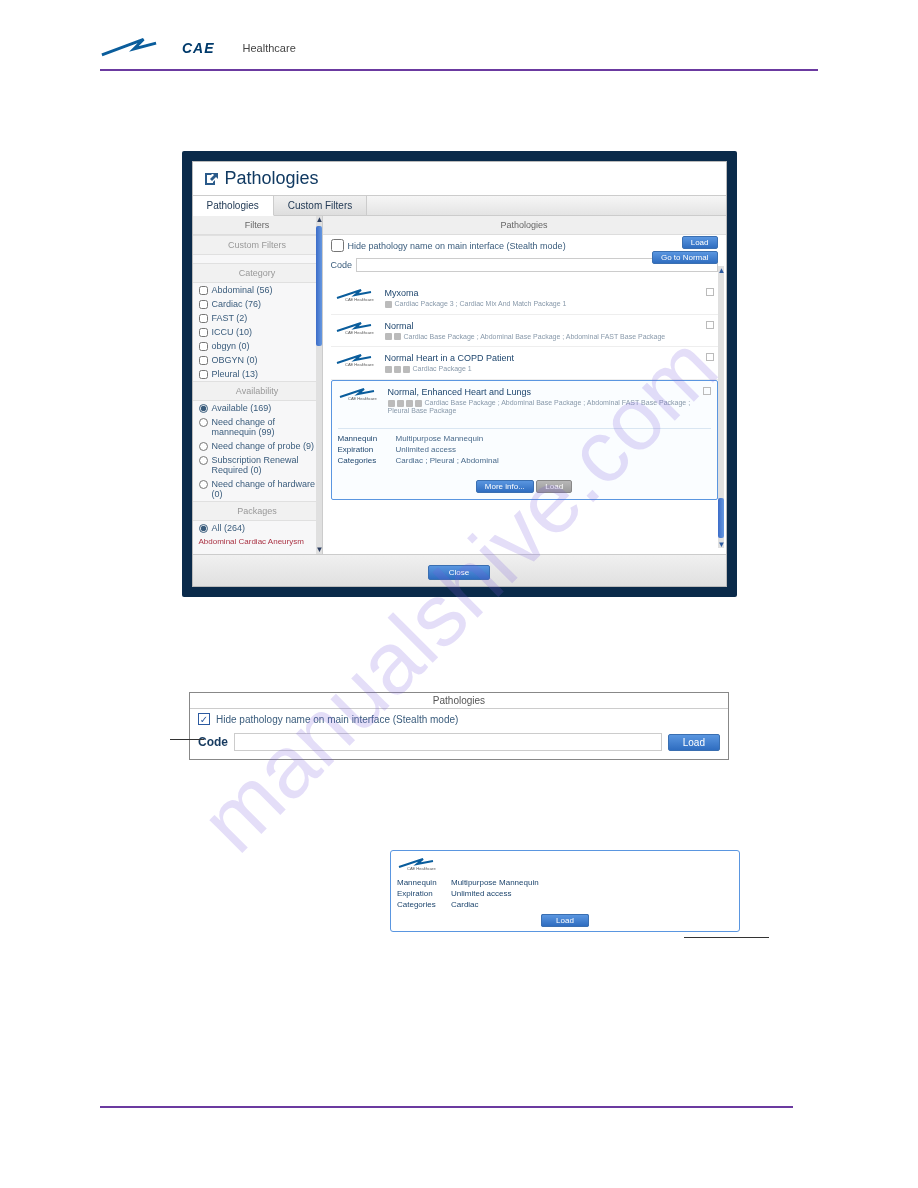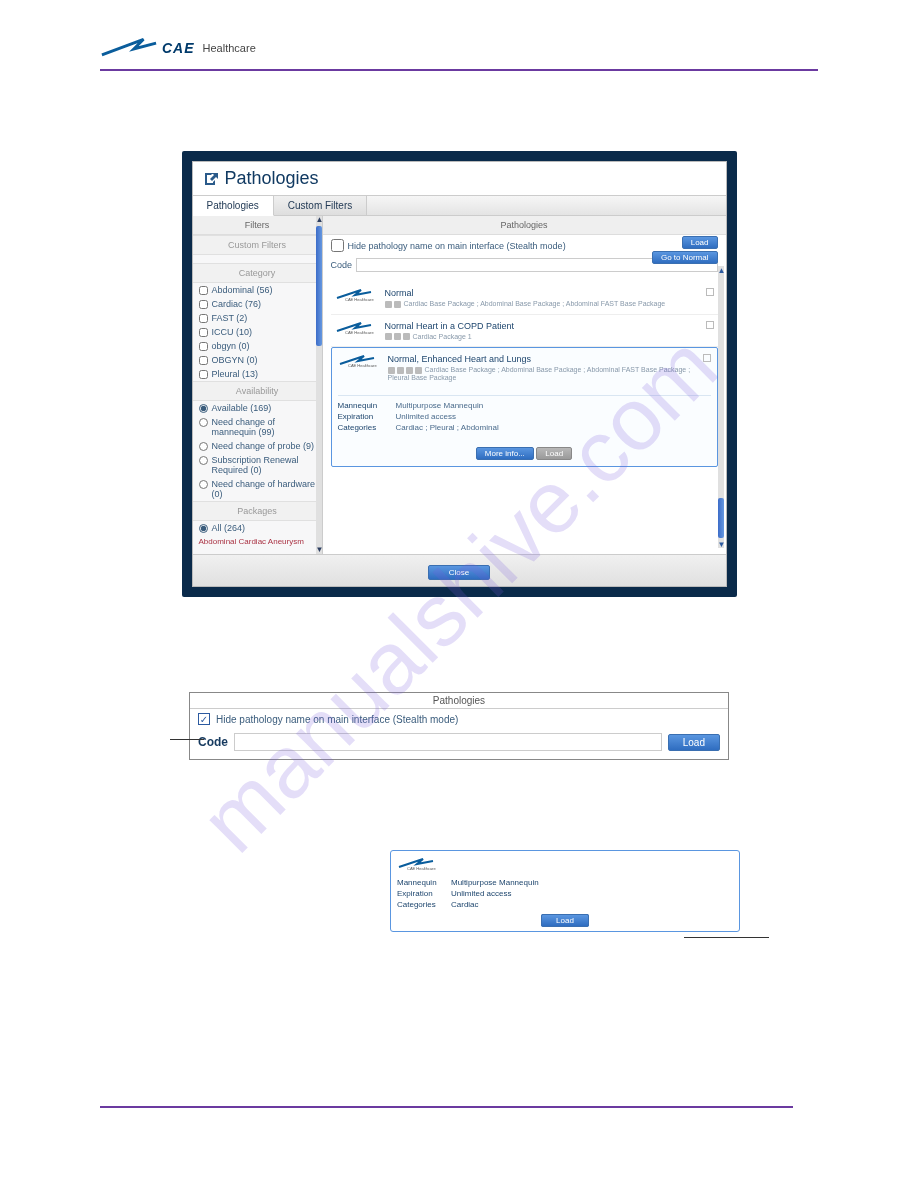--- a/index.html
+++ b/index.html
@@ -10,21 +10,21 @@
     font-family: Arial, sans-serif;
     position: relative;
     overflow: hidden;
   }
   .page {
     padding: 35px 100px 0 100px;
   }
   .header {
     display: flex;
     align-items: center;
-    gap: 4px;
+    gap: 24px;
     padding-bottom: 8px;
     border-bottom: 2px solid #6b3aa0;
   }
   .cae-logo {
     width: 58px;
     height: 26px;
   }
   .cae-text {
     font-size: 14px;
     font-weight: bold;
@@ -558,20 +558,32 @@
           <div class="code-row">
             <span>Code</span>
             <input class="code-input" style="">
           </div>
           <div class="top-buttons">
             <span class="btn">Load</span>
             <span class="btn">Go to Normal</span>
           </div>
           <div class="pathology-list">
 
+            <div class="pathology-card">
+              <div class="card-logo"><svg viewBox="0 0 40 14">
+                    <path d="M2 10 L26 2 L20 7 L36 4" stroke="#0a5d9c" stroke-width="2" fill="none"></path>
+                    <text x="10" y="13" font-size="4" fill="#555">CAE Healthcare</text>
+                  </svg></div>
+              <div class="card-body">
+                <div class="card-title"><span>Myxoma</span><span class="card-check"></span></div>
+                <div class="card-sub"><span class="card-icons">
+                      <span class="mini-icon"></span>
+                    </span><span>Cardiac Package 3 ; Cardiac Mix And Match Package 1</span></div>
+              </div>
+            </div>
 
             <div class="pathology-card">
               <div class="card-logo"><svg viewBox="0 0 40 14">
                     <path d="M2 10 L26 2 L20 7 L36 4" stroke="#0a5d9c" stroke-width="2" fill="none"></path>
                     <text x="10" y="13" font-size="4" fill="#555">CAE Healthcare</text>
                   </svg></div>
               <div class="card-body">
                 <div class="card-title"><span>Normal</span><span class="card-check"></span></div>
                 <div class="card-sub"><span class="card-icons">
                       <span class="mini-icon"></span>

